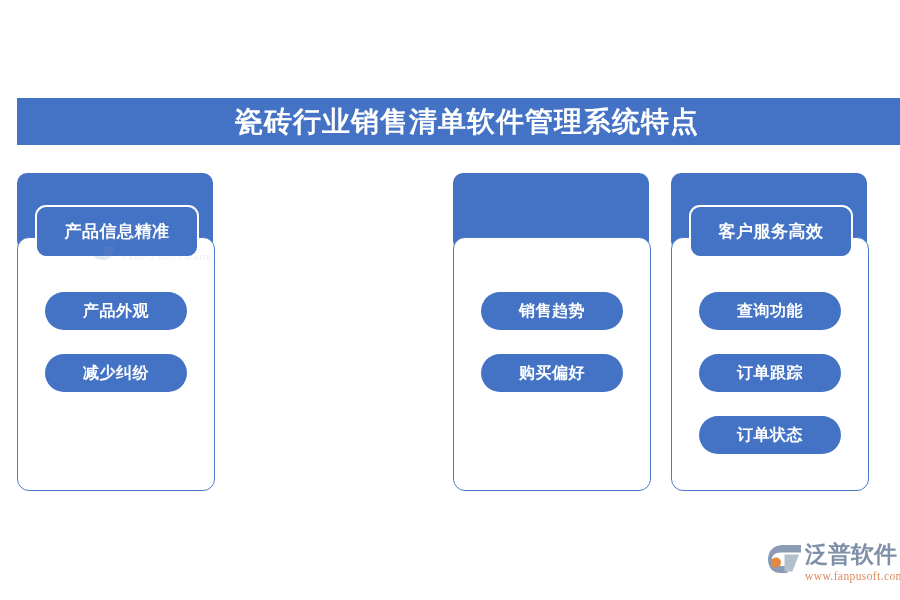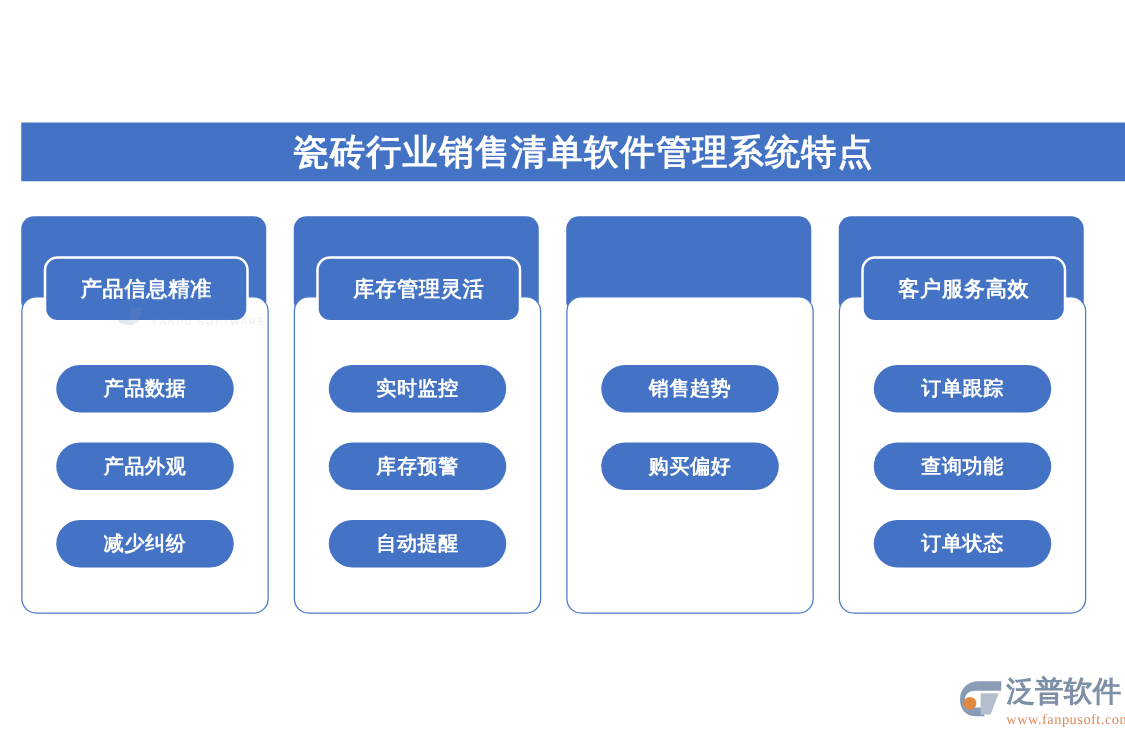--- a/index.html
+++ b/index.html
@@ -144,49 +144,28 @@
   <div class="columns">
 
     <div class="column col-0">
       <div class="col-topblock"></div>
       <div class="col-card"></div>
       <div class="col-header">
         <span class="col-header-label">产品信息精准</span>
       </div>
       <div class="col-items">
         <div class="item-pill">
-          <span class="item-label">产品数据</span>
-        </div>
-        <div class="item-pill">
           <span class="item-label">产品外观</span>
         </div>
         <div class="item-pill">
           <span class="item-label">减少纠纷</span>
         </div>
       </div>
     </div>
 
-    <div class="column col-1">
-      <div class="col-topblock"></div>
-      <div class="col-card"></div>
-      <div class="col-header">
-        <span class="col-header-label">库存管理灵活</span>
-      </div>
-      <div class="col-items">
-        <div class="item-pill">
-          <span class="item-label">实时监控</span>
-        </div>
-        <div class="item-pill">
-          <span class="item-label">库存预警</span>
-        </div>
-        <div class="item-pill">
-          <span class="item-label">自动提醒</span>
-        </div>
-      </div>
-    </div>
 
     <div class="column col-2">
       <div class="col-topblock"></div>
       <div class="col-card"></div>
       <div class="col-items">
         <div class="item-pill">
           <span class="item-label">销售趋势</span>
         </div>
         <div class="item-pill">
           <span class="item-label">购买偏好</span>
@@ -195,24 +174,24 @@
     </div>
 
     <div class="column col-3">
       <div class="col-topblock"></div>
       <div class="col-card"></div>
       <div class="col-header">
         <span class="col-header-label">客户服务高效</span>
       </div>
       <div class="col-items">
         <div class="item-pill">
+          <span class="item-label">查询功能</span>
+        </div>
+        <div class="item-pill">
           <span class="item-label">订单跟踪</span>
-        </div>
-        <div class="item-pill">
-          <span class="item-label">查询功能</span>
         </div>
         <div class="item-pill">
           <span class="item-label">订单状态</span>
         </div>
       </div>
     </div>
 
   </div>
 
   <div class="watermark">

